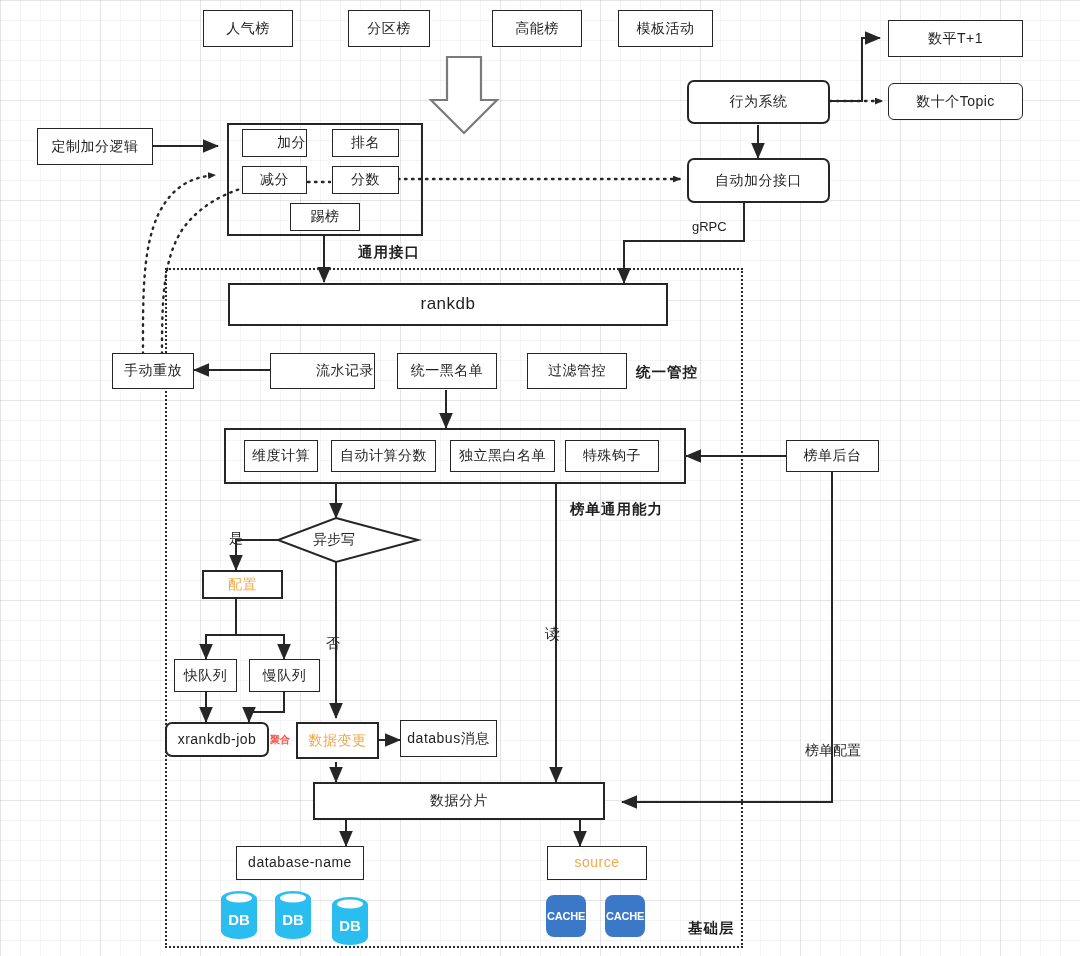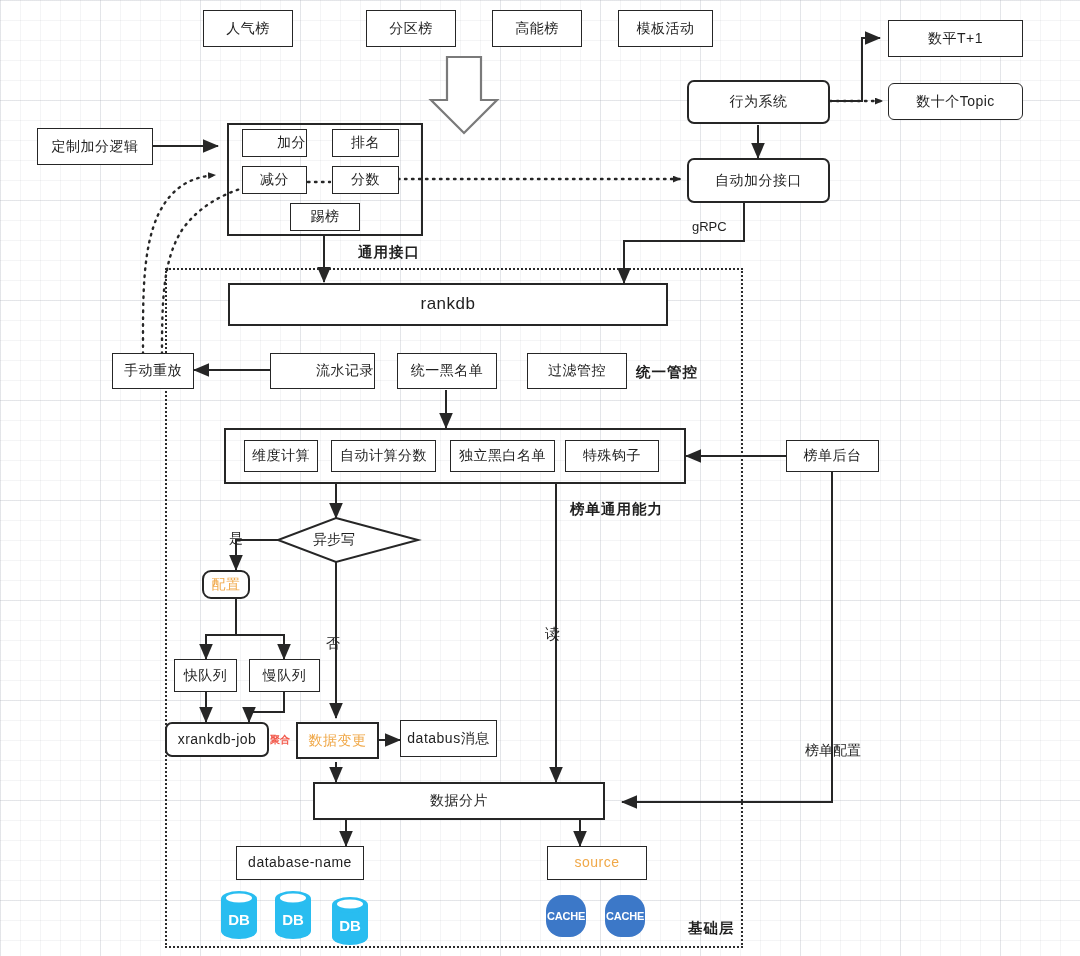--- a/index.html
+++ b/index.html
@@ -68,21 +68,21 @@
   }
   .db-icon {
     position: absolute;
     width: 42px;
     height: 52px;
   }
   .cache-icon {
     position: absolute;
     width: 40px;
     height: 42px;
-    border-radius: 16px;
+    border-radius: 8px;
     background: #3c78c8;
     display: flex;
     align-items: center;
     justify-content: center;
     color: #ffffff;
     font-size: 11px;
     font-weight: bold;
     letter-spacing: -0.2px;
   }
 </style>
@@ -151,21 +151,21 @@
     <path d="M346,820 L346,846" stroke="#262626" stroke-width="2" fill="none" marker-end="url(#arr)"></path>
 
     <path d="M580,820 L580,846" stroke="#262626" stroke-width="2" fill="none" marker-end="url(#arr)"></path>
   </svg>
 
   <div class="dashed-zone" style="left:165px; top:268px; width:578px; height:680px;"></div>
 
   <div class="node thin" style="left:203px; top:10px; width:90px; height:37px;">
     <span>人气榜</span>
   </div>
-  <div class="node thin" style="left:348px; top:10px; width:90px; height:37px;margin-left:18px;">
+  <div class="node thin" style="left:348px; top:10px; width:82px; height:37px;">
     <span>分区榜</span>
   </div>
   <div class="node thin" style="left:492px; top:10px; width:90px; height:37px;">
     <span>高能榜</span>
   </div>
   <div class="node thin" style="left:618px; top:10px; width:95px; height:37px;">
     <span>模板活动</span>
   </div>
 
   <div class="node thin" style="left:37px; top:128px; width:116px; height:37px;">
@@ -247,21 +247,21 @@
   <div class="lbl" style="left:805px; top:742px;">榜单配置</div>
 
   <svg class="layer" viewBox="0 0 1080 956">
     <polygon points="336,518 418,540 336,562 278,540" fill="#ffffff" stroke="#262626" stroke-width="2"></polygon>
   </svg>
   <div class="lbl" style="left:313px; top:531px;">异步写</div>
   <div class="lbl" style="left:229px; top:530px;">是</div>
   <div class="lbl" style="left:326px; top:635px;">否</div>
   <div class="lbl" style="left:545px; top:625px; font-size:15px;">读</div>
 
-  <div class="node" style="left:202px; top:570px; width:48px; height:29px;border-radius:9px;">
+  <div class="node" style="left:202px; top:570px; width:81px; height:29px;">
     <span class="orange">配置</span>
   </div>
   <div class="node thin" style="left:174px; top:659px; width:63px; height:33px;">
     <span>快队列</span>
   </div>
   <div class="node thin" style="left:249px; top:659px; width:71px; height:33px;">
     <span>慢队列</span>
   </div>
   <div class="node" style="left:165px; top:722px; width:104px; height:35px;border-radius:7px;">
     <span>xrankdb-job</span>

